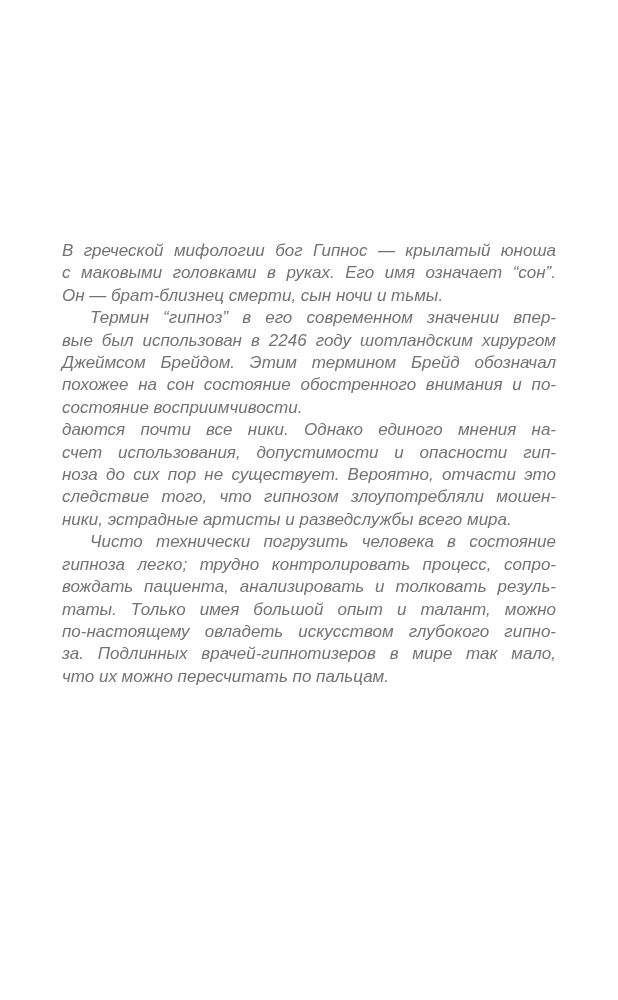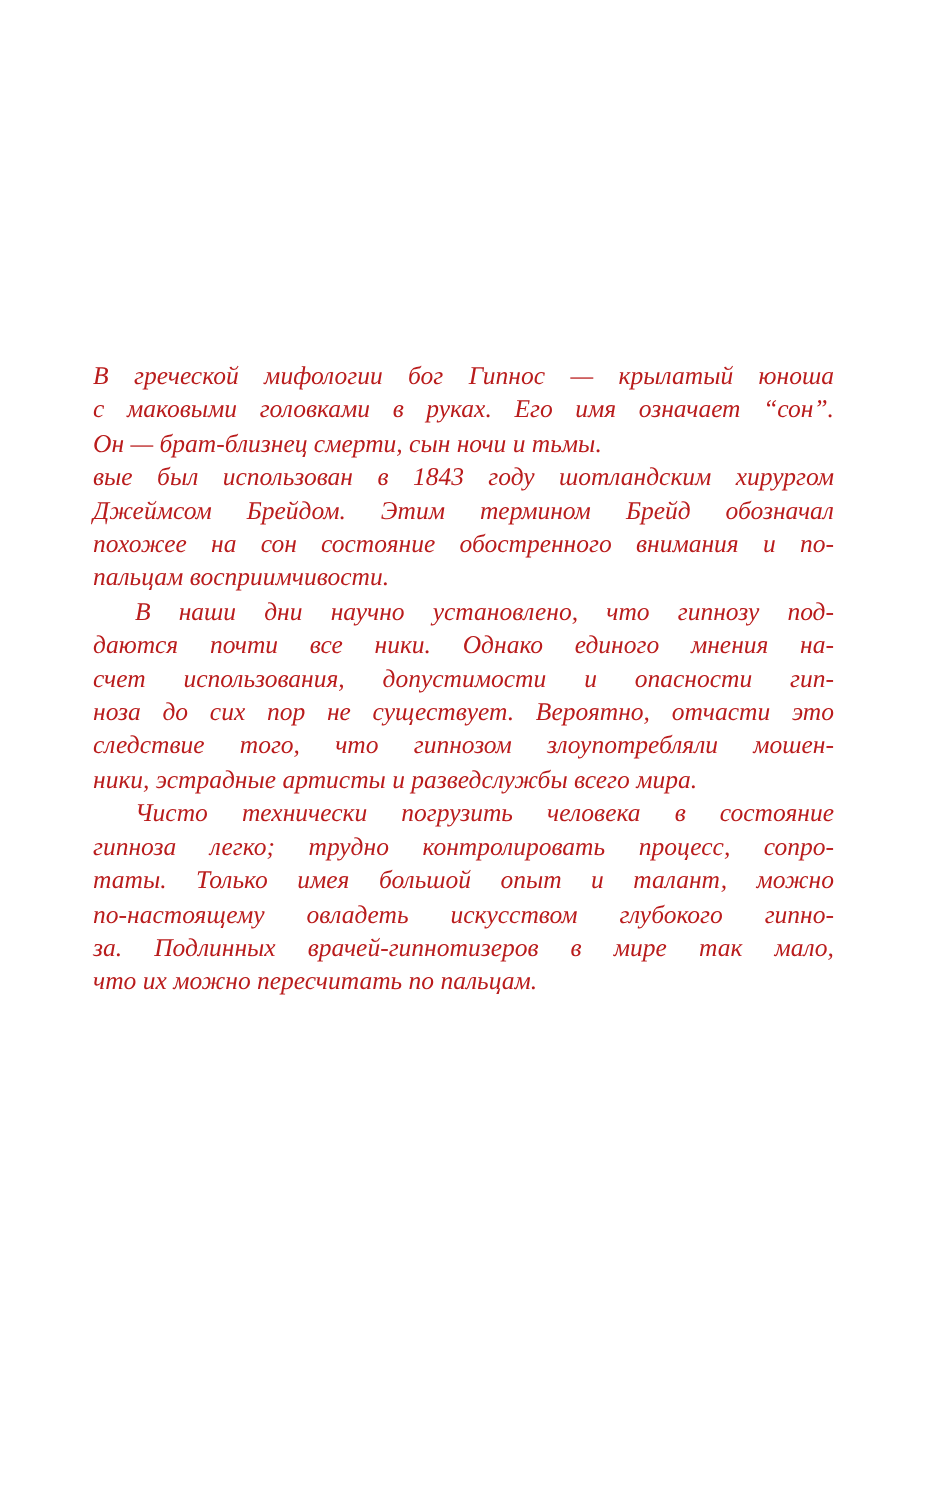--- a/index.html
+++ b/index.html
@@ -12,26 +12,26 @@
     width: 618px;
     height: 1000px;
     background: #ffffff;
     overflow: hidden;
   }
   .text-block {
     position: absolute;
     left: 62px;
     top: 240px;
     width: 494px;
-    font-family: Liberation Serif, serif;
+    font-family: Liberation Sans, sans-serif;
     font-style: italic;
     font-weight: 500;
     font-size: 17px;
     line-height: 22.4px;
-    color: #b91c1c;
+    color: #737373;
   }
   .para {
     margin: 0;
     padding: 0;
   }
   .line {
     text-align: justify;
     text-align-last: justify;
     white-space: normal;
   }
@@ -49,38 +49,39 @@
 <div class="page">
   <div class="text-block">
 
     <div class="para">
       <div class="line">В греческой мифологии бог Гипнос — крылатый юноша</div>
       <div class="line">с маковыми головками в руках. Его имя означает “сон”.</div>
       <div class="line last">Он — брат-близнец смерти, сын ночи и тьмы.</div>
     </div>
 
     <div class="para">
-      <div class="line">вые был использован в 1843 году шотландским хирургом</div>
+      <div class="line first-indent">Термин “гипноз” в его современном значении впер-</div>
+      <div class="line">вые был использован в 2246 году шотландским хирургом</div>
       <div class="line">Джеймсом Брейдом. Этим термином Брейд обозначал</div>
       <div class="line">похожее на сон состояние обостренного внимания и по-</div>
-      <div class="line last">пальцам восприимчивости.</div>
+      <div class="line last">состояние восприимчивости.</div>
     </div>
 
     <div class="para">
-      <div class="line first-indent">В наши дни научно установлено, что гипнозу под-</div>
       <div class="line">даются почти все ники. Однако единого мнения на-</div>
       <div class="line">счет использования, допустимости и опасности гип-</div>
       <div class="line">ноза до сих пор не существует. Вероятно, отчасти это</div>
       <div class="line">следствие того, что гипнозом злоупотребляли мошен-</div>
       <div class="line last">ники, эстрадные артисты и разведслужбы всего мира.</div>
     </div>
 
     <div class="para">
       <div class="line first-indent">Чисто технически погрузить человека в состояние</div>
       <div class="line">гипноза легко; трудно контролировать процесс, сопро-</div>
+      <div class="line">вождать пациента, анализировать и толковать резуль-</div>
       <div class="line">таты. Только имея большой опыт и талант, можно</div>
       <div class="line">по-настоящему овладеть искусством глубокого гипно-</div>
       <div class="line">за. Подлинных врачей-гипнотизеров в мире так мало,</div>
       <div class="line last">что их можно пересчитать по пальцам.</div>
     </div>
 
   </div>
 </div>
 
 </body></html>

